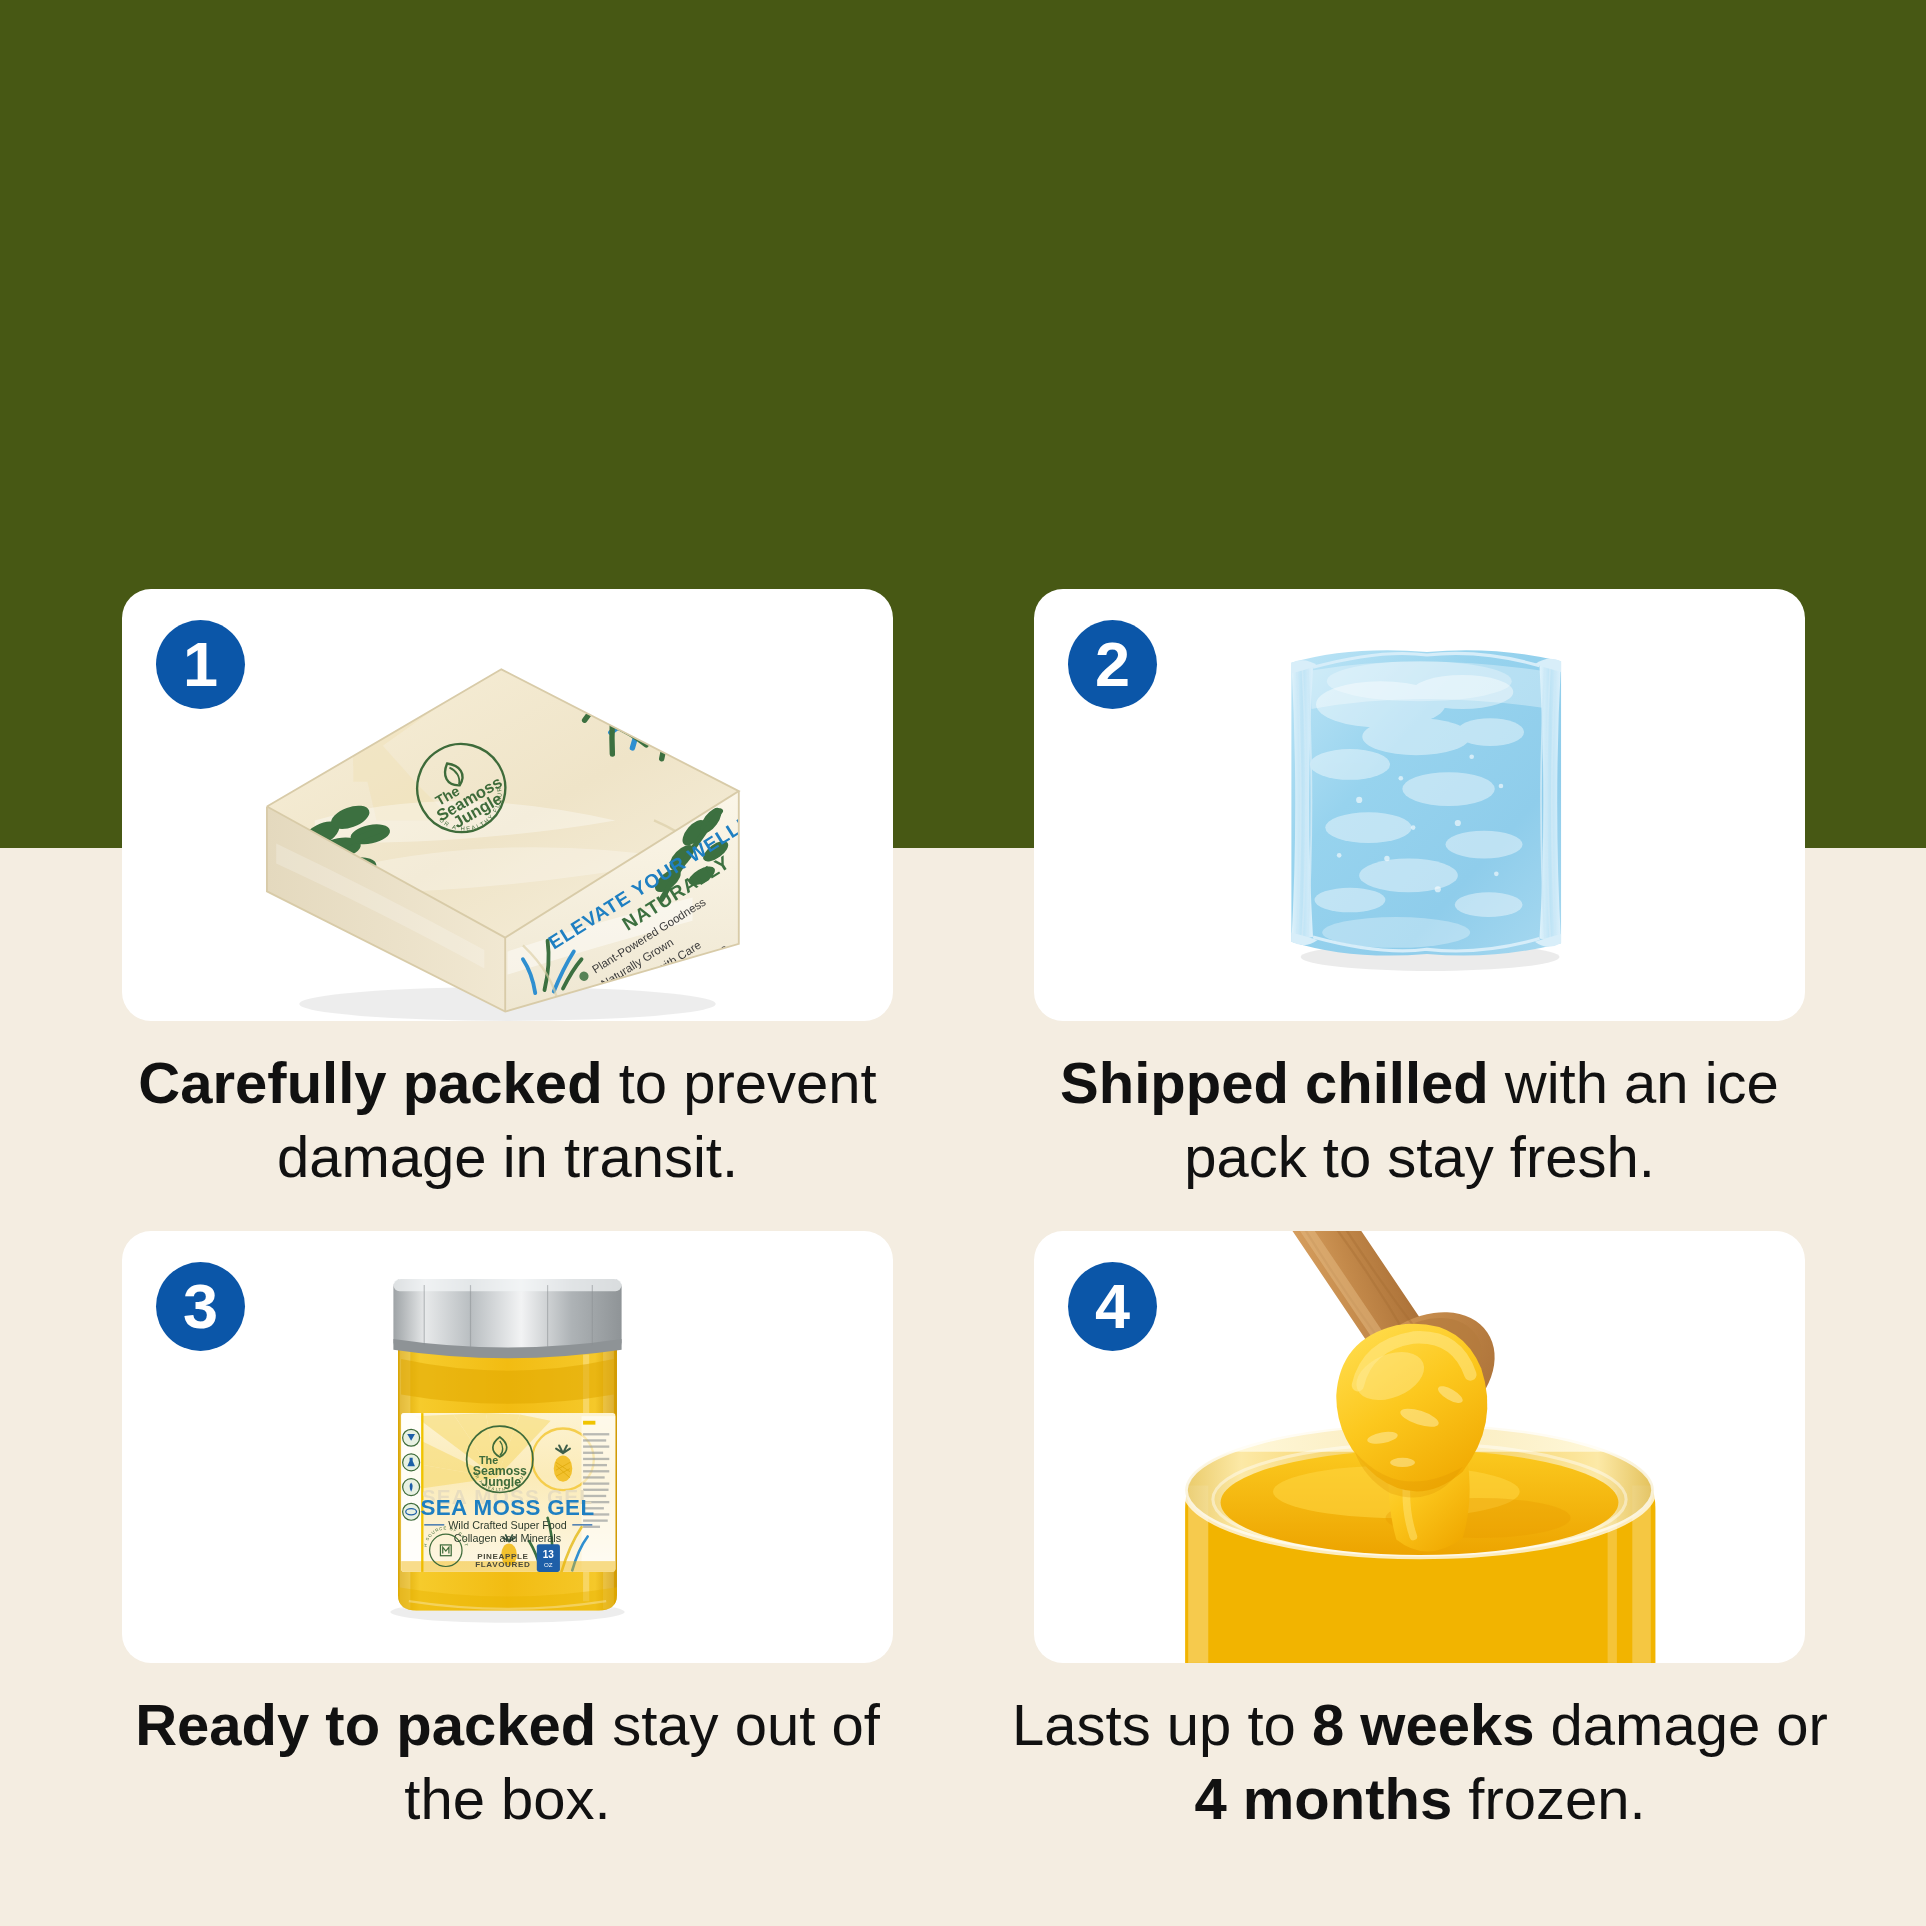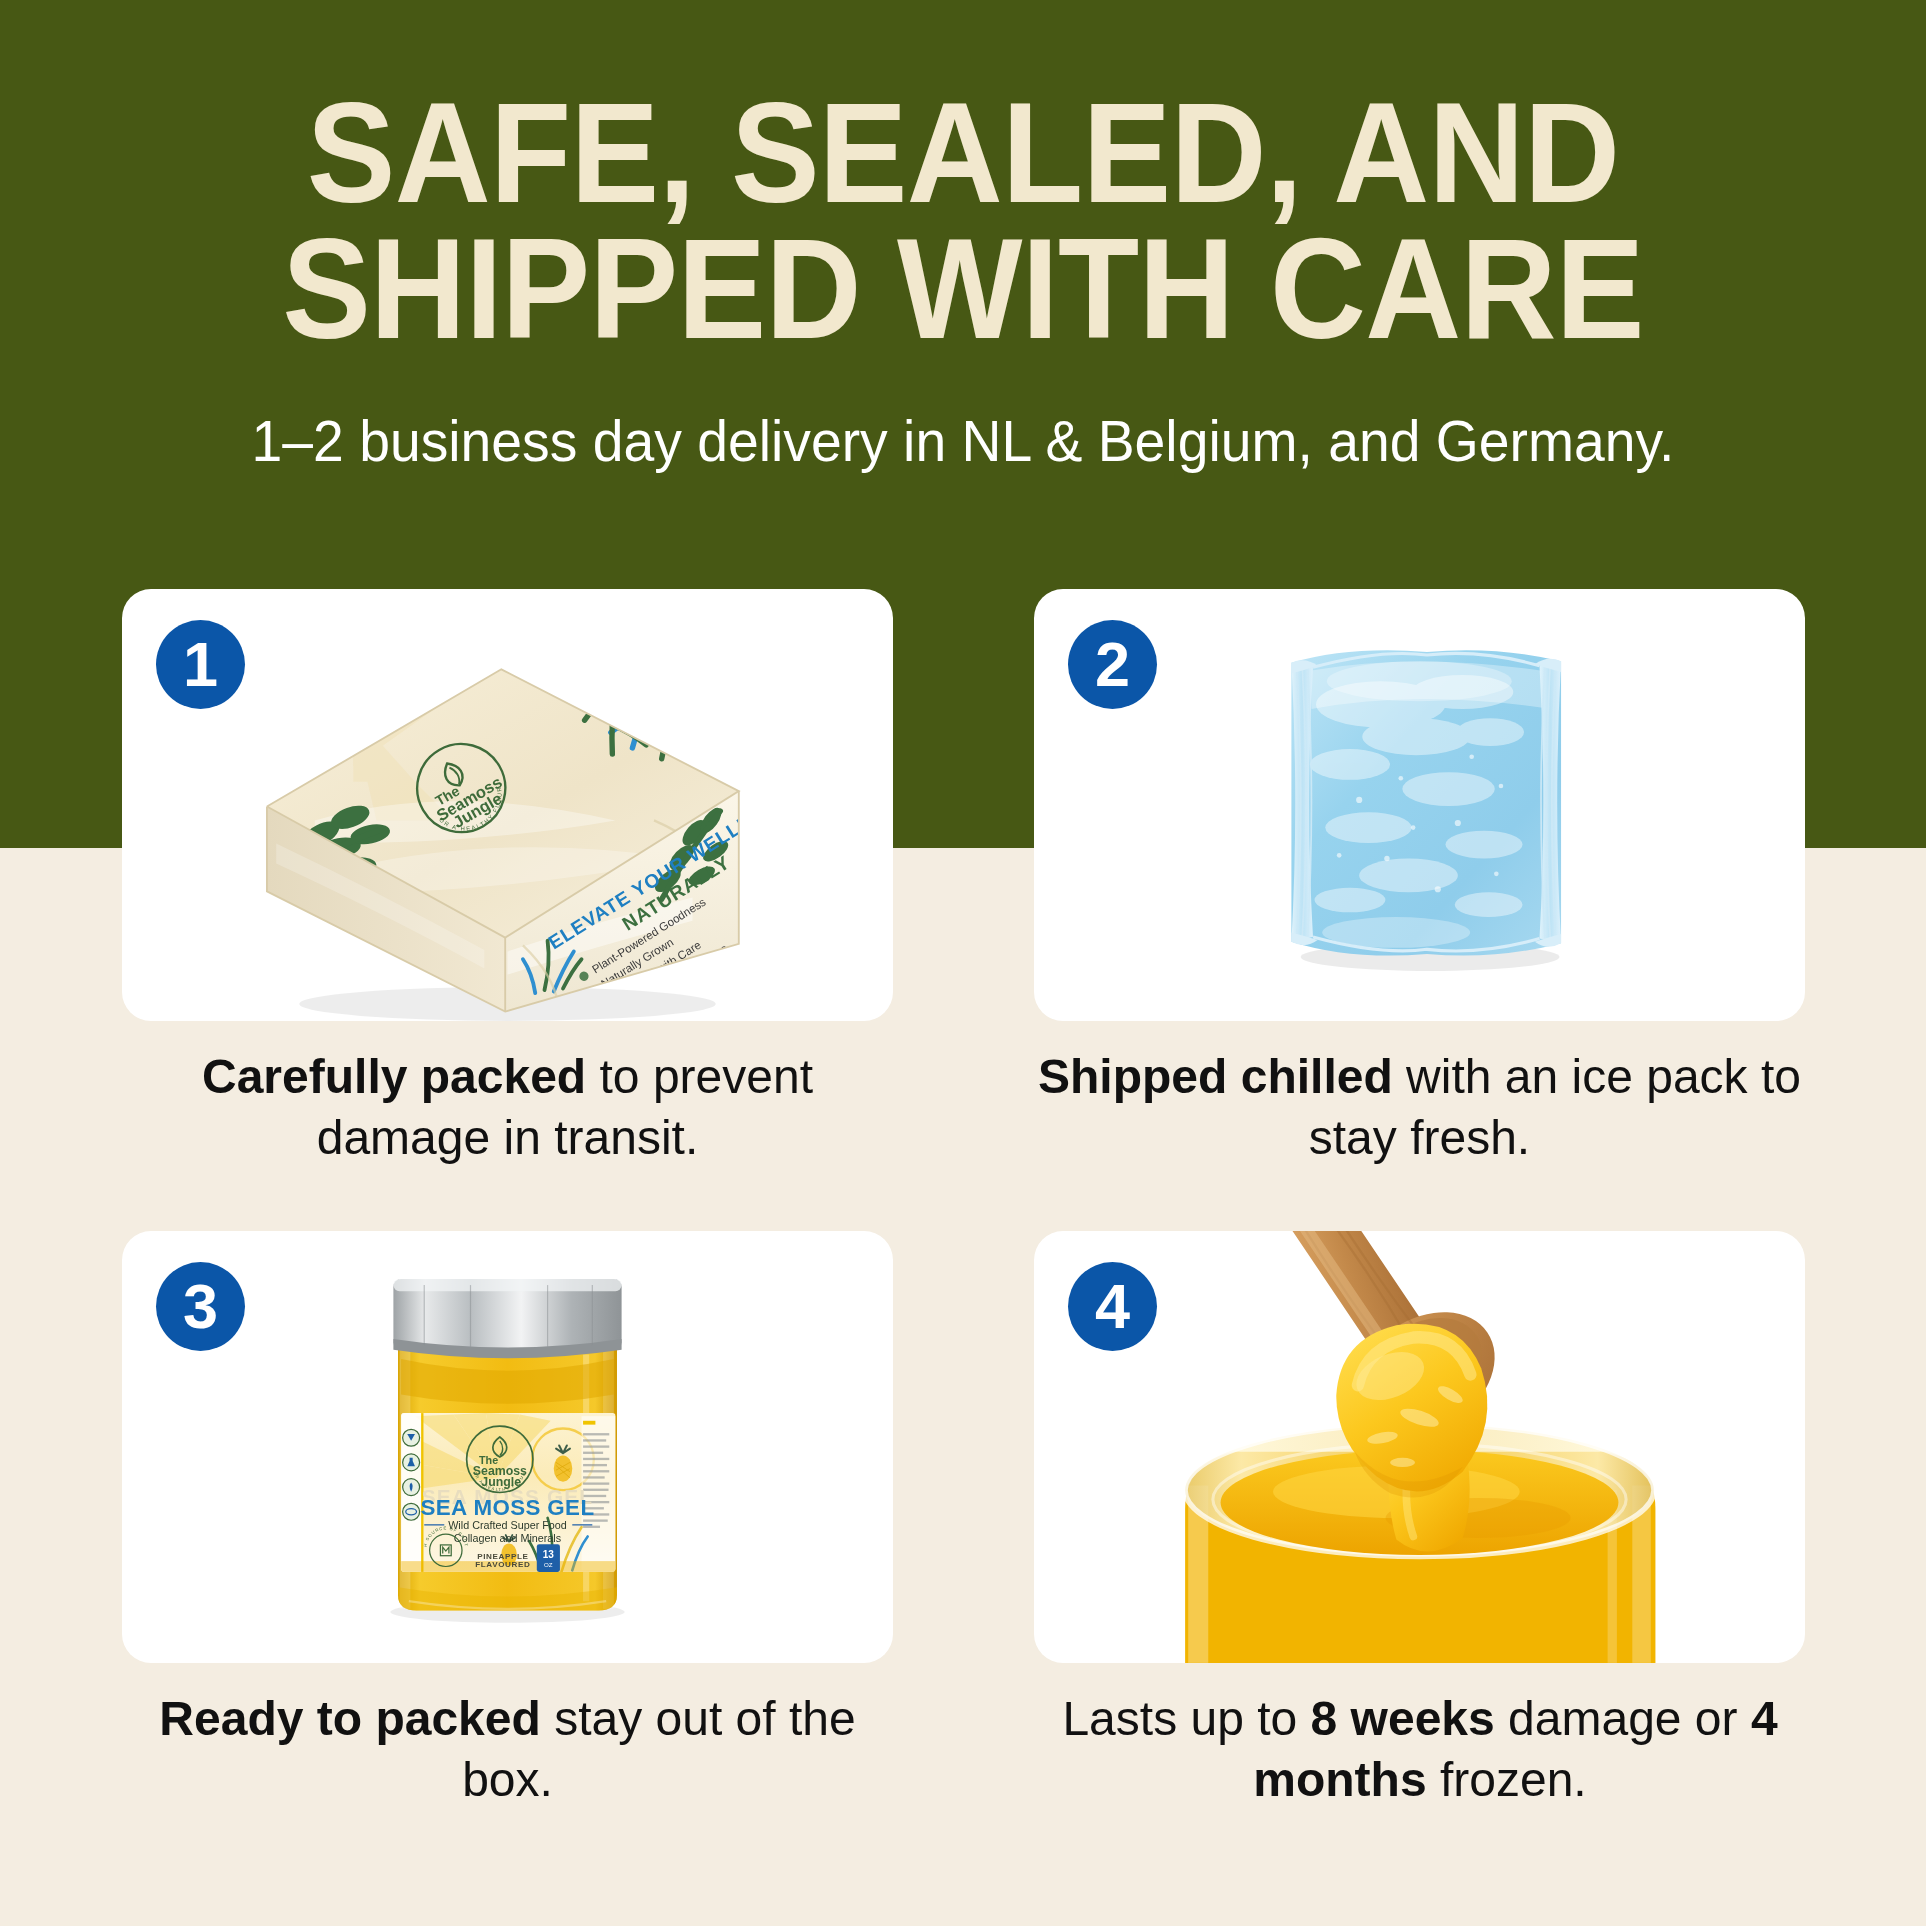--- a/index.html
+++ b/index.html
@@ -59,21 +59,21 @@
     display:flex;align-items:center;justify-content:center;
     line-height:1;
     z-index:5;
   }
 
   
   .caption{
     position:absolute;
     width:771px;
     text-align:center;
-    font-size:48px;
+    font-size:58px;
     line-height:1.28;
     color:#111111;
     font-weight:400;
   }
   .caption b{font-weight:bold;}
   #cap1{left:122px;top:1046px;}
   #cap2{left:1034px;top:1046px;}
   #cap3{left:122px;top:1688px;}
   #cap4{left:1002px;top:1688px;width:836px;}
 
@@ -92,27 +92,20 @@
   svg{display:block;}
 </style>
 </head>
 <body>
 
 <div id="page">
 
   <div class="band-green"></div>
   <div class="band-cream"></div>
 
-  <div class="header">
-    <h1 class="headline">
-      <span class="l1">SAFE, SEALED, AND</span>
-      <span class="l2">SHIPPED WITH CARE</span>
-    </h1>
-    <p class="subhead">1–2 business day delivery in NL &amp; Belgium, and Germany.</p>
-  </div>
 
   <div class="card" id="card1">
     <div class="badge">1</div>
 
     <div class="boxart">
       <svg width="771" height="432" viewBox="0 0 1000 560" xmlns="http://www.w3.org/2000/svg">
         <defs>
           <linearGradient id="topFace" x1="0" y1="0" x2="1" y2="1">
             <stop offset="0%" stop-color="#F7EFD9"></stop>
             <stop offset="55%" stop-color="#EFE4C8"></stop>

